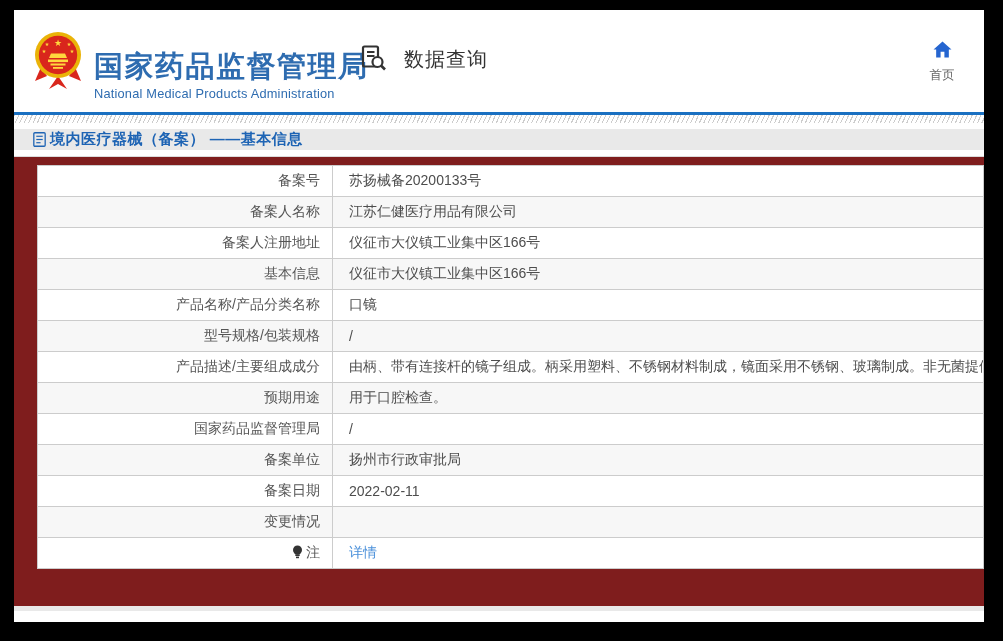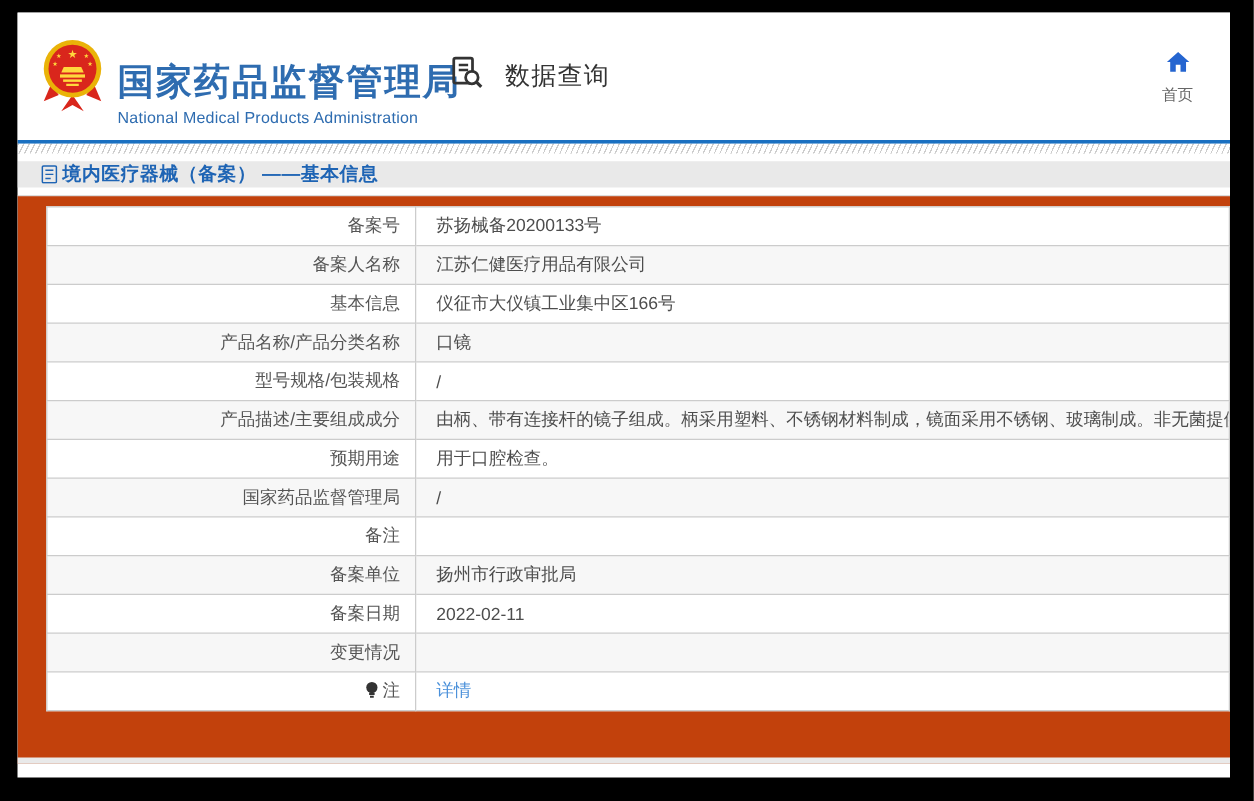--- a/index.html
+++ b/index.html
@@ -25,21 +25,21 @@
   
   .blue-rule{height:3px;background:var(--accent-rule-blue,#1a70c1);}
   .hatch{height:8px;background:
     repeating-linear-gradient(115deg,#cdcdcd 0 1px,#ffffff 1px 4px);}
   .gap-white{height:6px;background:#fff;}
   
   .crumb{height:21px;background:#e9e9e9;display:flex;align-items:center;padding-left:19px;}
   .crumb-icon{display:inline-flex;margin-right:4px;}
   .crumb-title{font-size:15px;font-weight:bold;color:var(--breadcrumb-blue,#1e64b4);letter-spacing:.5px;}
   
-  .body-area{position:relative;background:#c2410c;border-top:1px solid #dcdcdc;margin-top:6px;height:454px;}
+  .body-area{position:relative;background:#7f1d1d;border-top:1px solid #dcdcdc;margin-top:6px;height:454px;}
   table.info{border-collapse:collapse;margin:8px 0 0 23px;width:947px;table-layout:fixed;background:#fff;}
   table.info th{width:282px;}
   table.info th,table.info td{
     height:30px;border:1px solid #ccc;font-size:14px;font-weight:normal;
     white-space:nowrap;overflow:hidden;
   }
   table.info th{text-align:right;padding:0 12px 0 0;color:#555;}
   table.info td{text-align:left;padding:0 8px 0 16px;color:#4d4d4d;}
   table.info tr:nth-child(even){background:var(--row-stripe,#f7f7f7);}
   table.info tr:nth-child(odd){background:#fff;}
@@ -118,20 +118,24 @@
       <tbody>
           <tr>
             <th>备案号</th>
             <td>苏扬械备20200133号</td>
           </tr>
           <tr>
             <th>备案人名称</th>
             <td>江苏仁健医疗用品有限公司</td>
           </tr>
           <tr>
+            <th>备案人注册地址</th>
+            <td>仪征市大仪镇工业集中区166号</td>
+          </tr>
+          <tr>
             <th>基本信息</th>
             <td>仪征市大仪镇工业集中区166号</td>
           </tr>
           <tr>
             <th>产品名称/产品分类名称</th>
             <td>口镜</td>
           </tr>
           <tr>
             <th>型号规格/包装规格</th>
             <td>/</td>
@@ -140,24 +144,20 @@
             <th>产品描述/主要组成成分</th>
             <td>由柄、带有连接杆的镜子组成。柄采用塑料、不锈钢材料制成，镜面采用不锈钢、玻璃制成。非无菌提供。</td>
           </tr>
           <tr>
             <th>预期用途</th>
             <td>用于口腔检查。</td>
           </tr>
           <tr>
             <th>国家药品监督管理局</th>
             <td>/</td>
-          </tr>
-          <tr>
-            <th>备注</th>
-            <td></td>
           </tr>
           <tr>
             <th>备案单位</th>
             <td>扬州市行政审批局</td>
           </tr>
           <tr>
             <th>备案日期</th>
             <td>2022-02-11</td>
           </tr>
           <tr>

